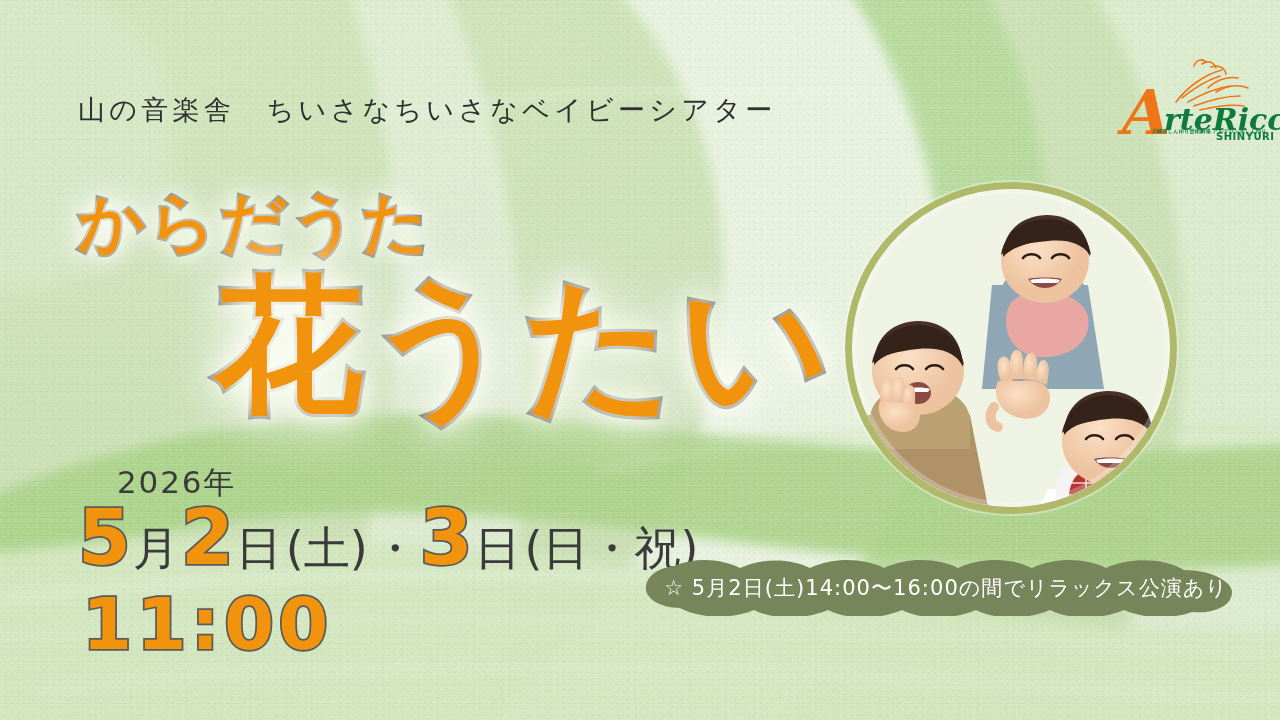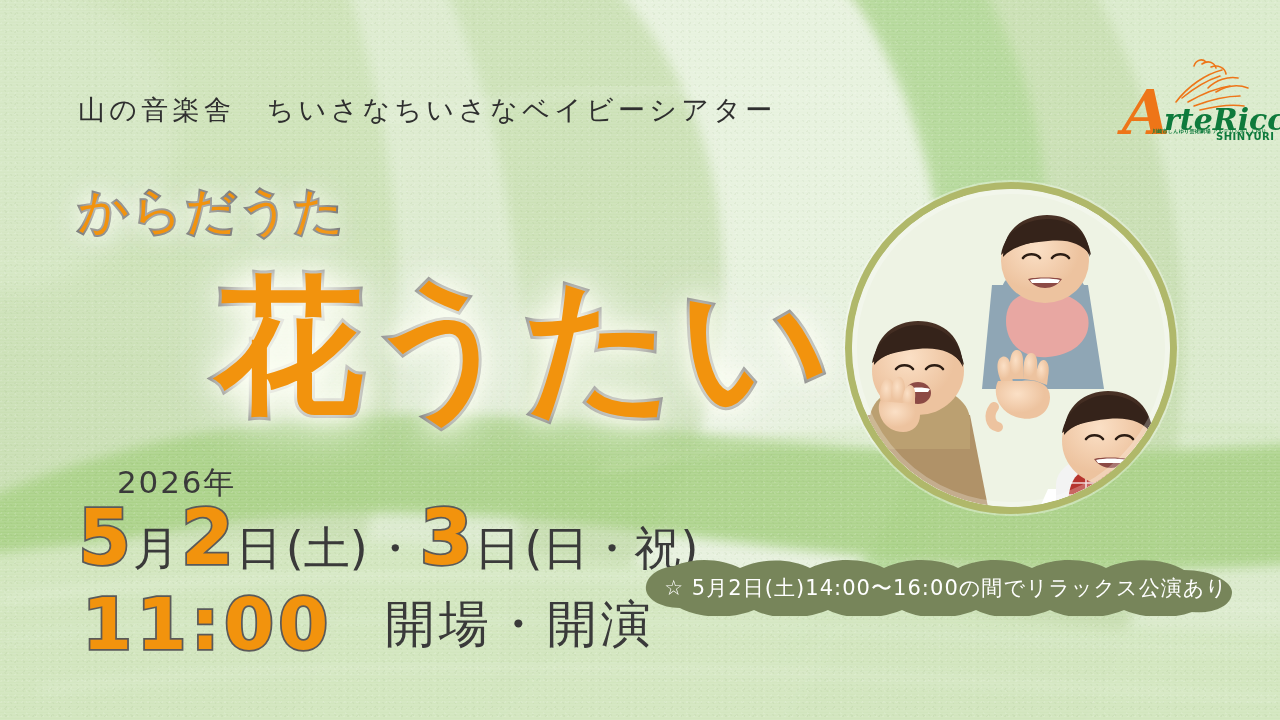--- a/index.html
+++ b/index.html
@@ -48,37 +48,38 @@
   .logo svg{display:block;}
   .logo-sub-jp{
     position:absolute;left:36px;top:70px;
     font-size:5.2px;color:#0e7a3c;letter-spacing:.02em;white-space:nowrap;
     transform:scale(1.0);transform-origin:left top;font-weight:bold;
   }
 
   
   .title-small{
     position:absolute;left:78px;top:178px;
-    font-size:50px;font-weight:normal;letter-spacing:.05em;
+    font-size:66px;font-weight:bold;letter-spacing:.05em;
     color:#F2930D;white-space:nowrap;
     -webkit-text-stroke:4px #5a5a5a;
     paint-order:stroke fill;
     text-shadow:
       0 0 16px #fdfff4, 0 0 26px #fdfff4, 0 0 36px rgba(255,255,255,.95),
       0 0 48px rgba(255,255,255,.8);
   }
   .title-main{
     position:absolute;left:215px;top:272px;
     font-size:148px;font-weight:bold;letter-spacing:.03em;
     color:#F2930D;white-space:nowrap;line-height:1;
     -webkit-text-stroke:6px #5a5a5a;
     paint-order:stroke fill;
     text-shadow:
       0 0 22px #fdfff4, 0 0 38px #fdfff4, 0 0 55px rgba(255,255,255,.95),
       0 0 75px rgba(255,255,255,.8);
+    font-family: Liberation Serif, serif;
   }
 
   
   .year{
     position:absolute;left:92px;top:462px;
     font-size:31px;color:#3a3a3a;letter-spacing:.06em;white-space:nowrap;margin-left:25px;
   }
   .date-row{
     position:absolute;left:78px;top:500px;
     white-space:nowrap;line-height:1;
@@ -89,21 +90,21 @@
     -webkit-text-stroke:3.5px #5a5a5a;paint-order:stroke fill;
     letter-spacing:0;
   }
   .d-mid{
     font-size:46px;color:#3a3a3a;font-weight:500;letter-spacing:0;
     margin:0 2px;
   }
   .time-row{
     position:absolute;left:82px;top:588px;
     white-space:nowrap;line-height:1;
-    display:flex;align-items:center;gap:26px;
+    display:flex;align-items:flex-end;
   }
   .t-big{
     font-size:72px;font-weight:bold;color:#F2930D;
     -webkit-text-stroke:3.5px #5a5a5a;paint-order:stroke fill;
     letter-spacing:.06em;
   }
   .t-label{
     font-size:50px;color:#3a3a3a;letter-spacing:.08em;margin-left:26px;
   }
 
@@ -222,21 +223,20 @@
     <span class="d-mid">日</span>
     <span class="d-mid">(土)</span>
     <span class="d-mid">・</span>
     <span class="d-big">3</span>
     <span class="d-mid">日</span>
     <span class="d-mid">(日・祝)</span>
   </div>
 
   <div class="time-row">
     <span class="t-big">11:00</span>
-    <span class="t-label">開場・開演</span>
   </div>
 
   <div class="photo-wrap">
     <div class="photo-inner">
       <svg width="318" height="318" viewBox="0 0 318 318">
         <defs>
           <clipPath id="circ">
               <circle cx="159" cy="159" r="159"></circle>
             </clipPath>
           <radialGradient id="skin" cx="40%" cy="35%">

